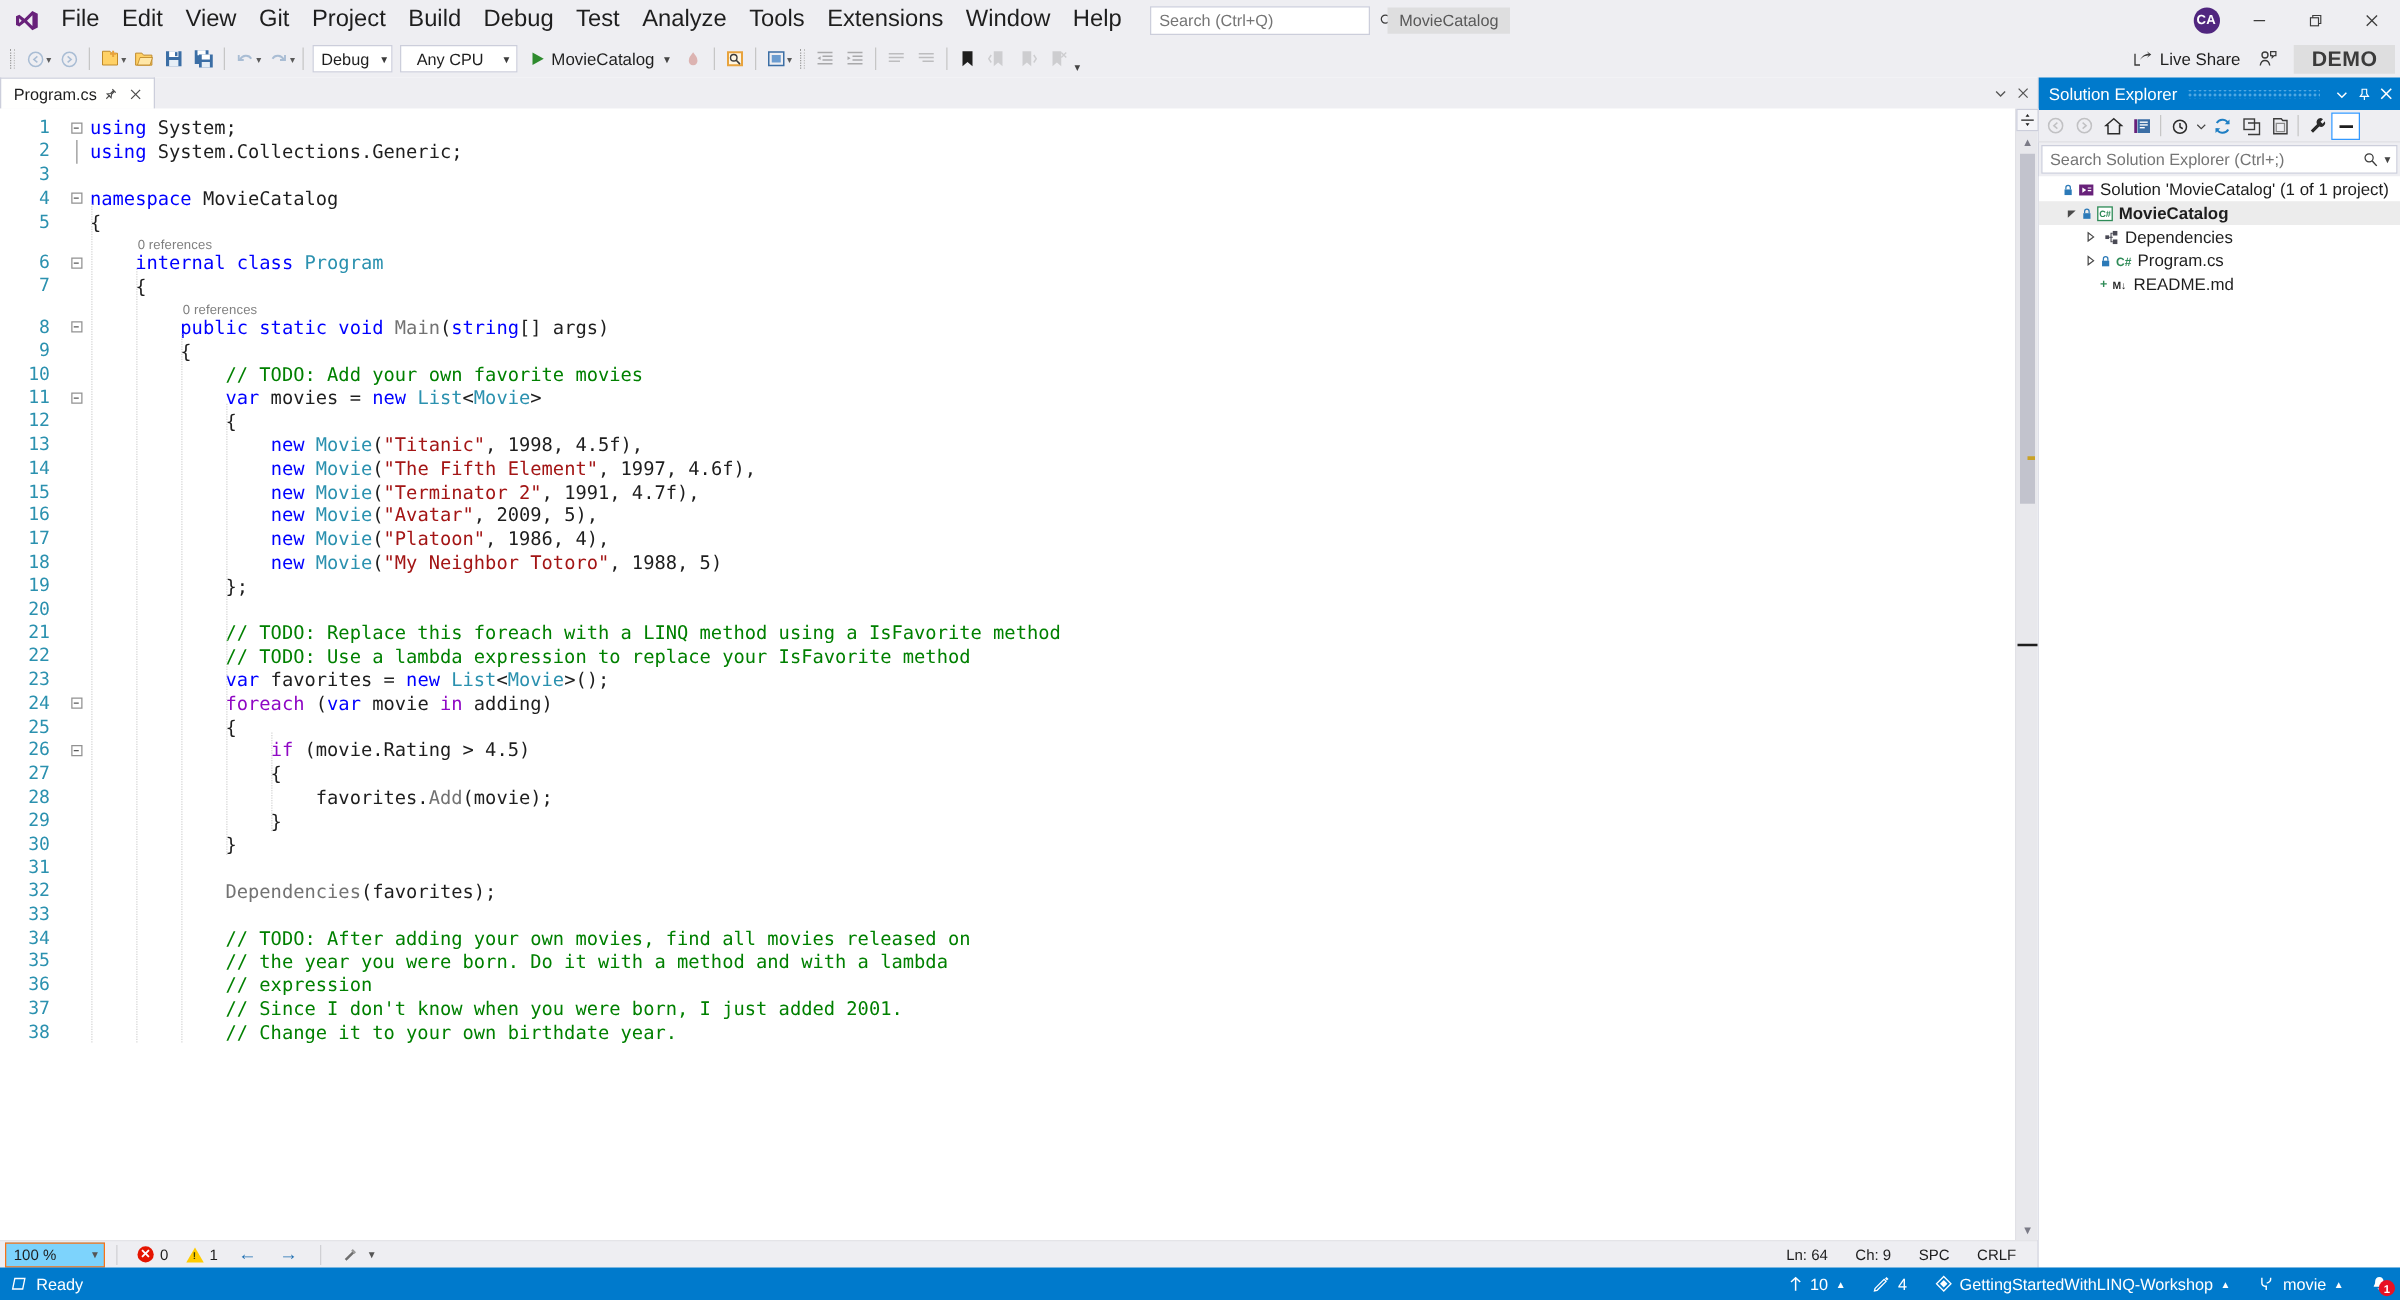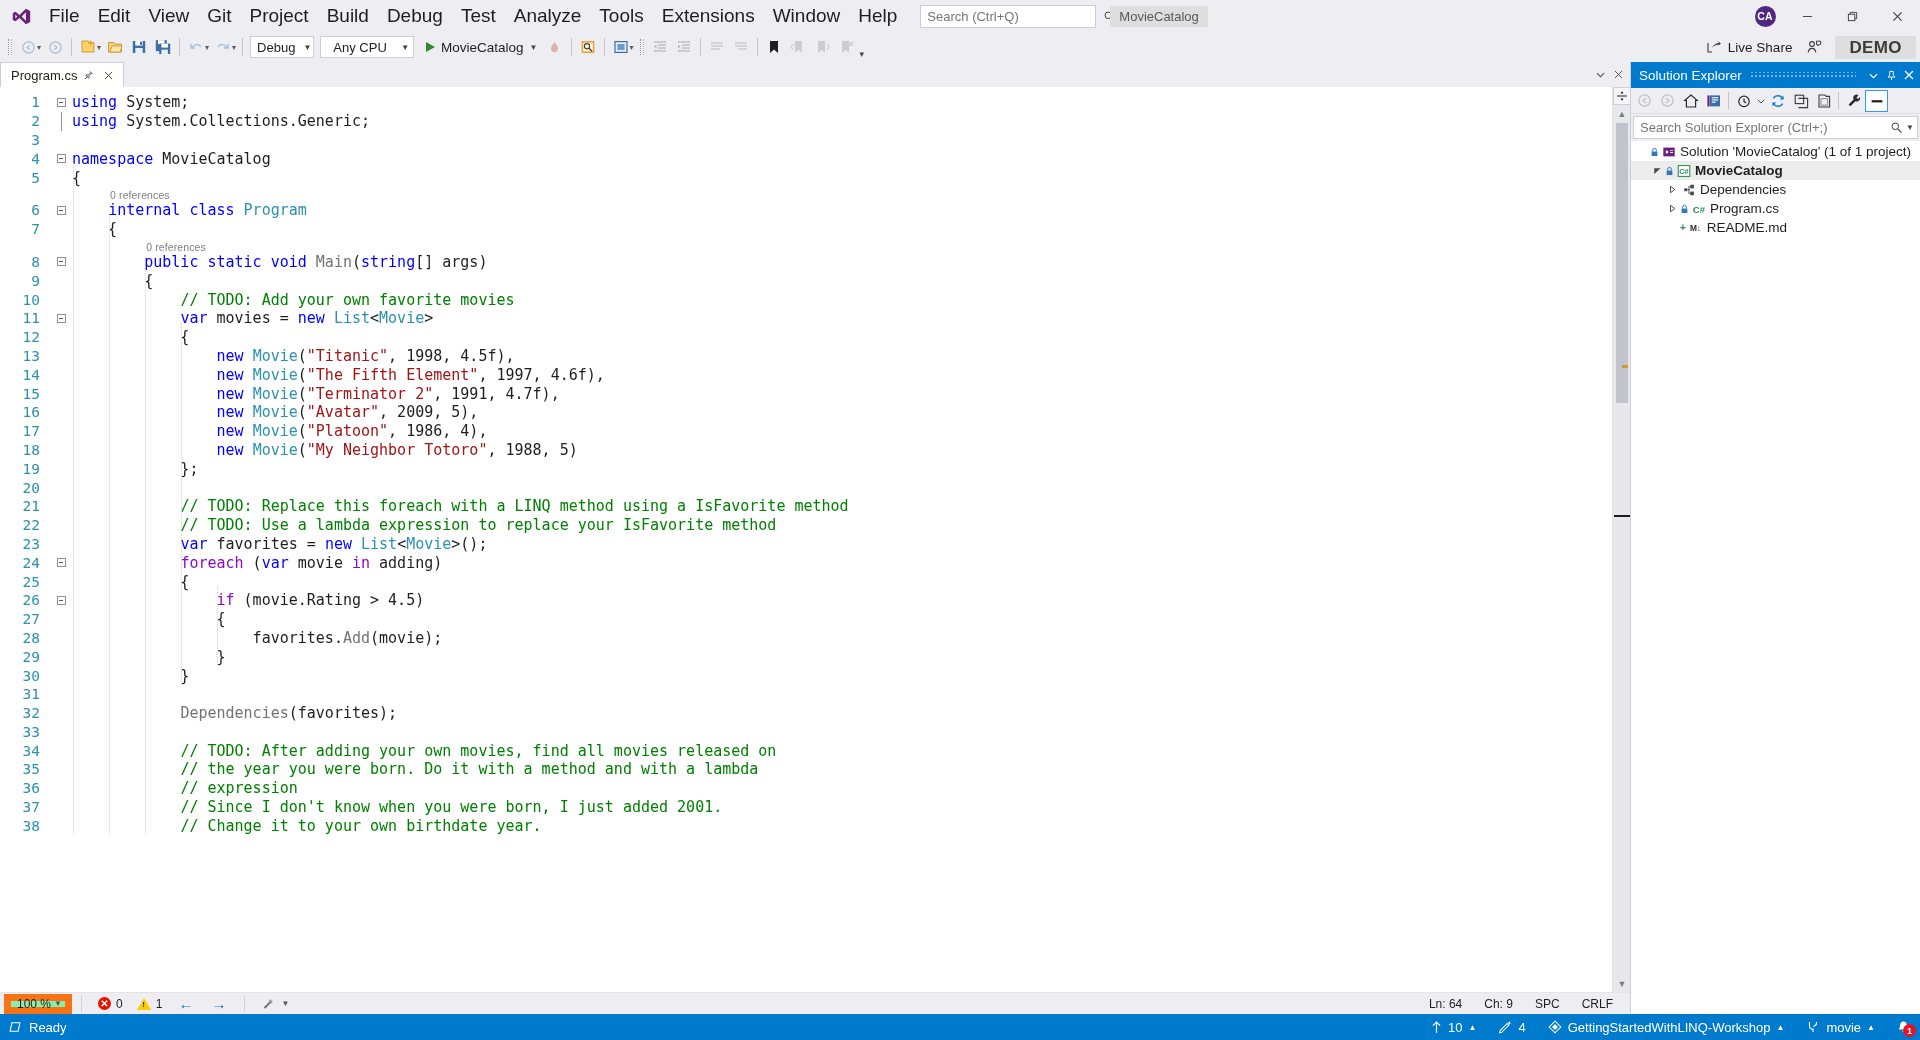--- a/index.html
+++ b/index.html
@@ -172,22 +172,22 @@
     background: #f5f5f8; border: 1px solid #cccedb;
     display:flex; align-items:center; justify-content:center;
   }
 
   
   .editor-status {
     height: 22px; flex: none; background: #eeeef2; display: flex;
     align-items: center; border-top: 1px solid #e4e4e8; font-size: 12px; color: #1e1e1e;
   }
   .zoom-combo {
-    width: 68px; height: 20px; margin-left: 4px; background: #86efac;
-    border: 7px solid #f97316; display: flex; align-items: center;
+    width: 80px; height: 20px; margin-left: 4px; background: #7dd3fc;
+    border: 1px solid #f97316; display: flex; align-items: center;
     padding: 0 3px 0 6px; font-size: 12px;
   }
   .zoom-combo .cc { margin-left: auto; font-size: 8px; color: #555; }
   .es-sep { width: 1px; height: 16px; background: #d0d0d4; margin: 0 9px; }
   .es-item { display: flex; align-items: center; gap: 5px; padding: 0 7px; height: 20px; }
   .err-dot {
     width: 13px; height: 13px; border-radius: 50%; background: #e51400;
     color: #fff; font-size: 10px; font-weight: bold; display: flex;
     align-items: center; justify-content: center; line-height: 1;
   }

